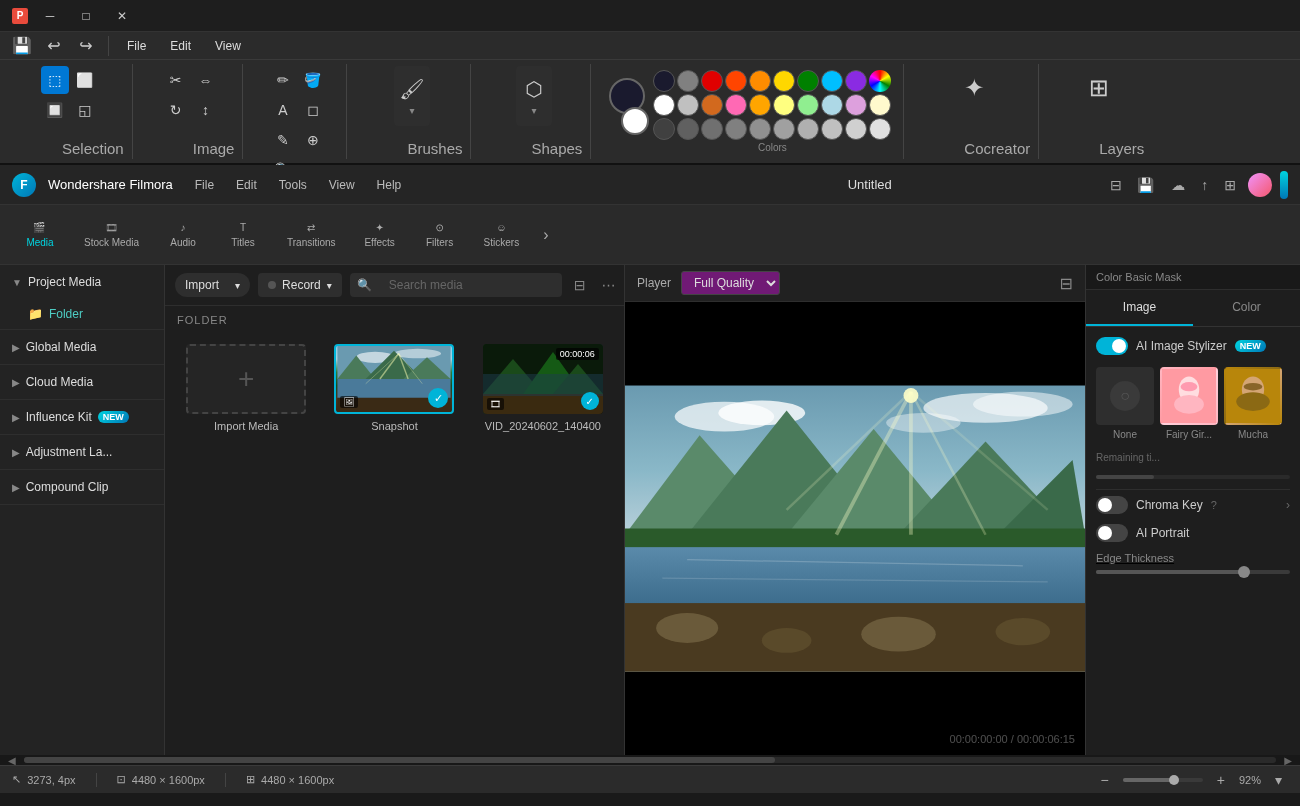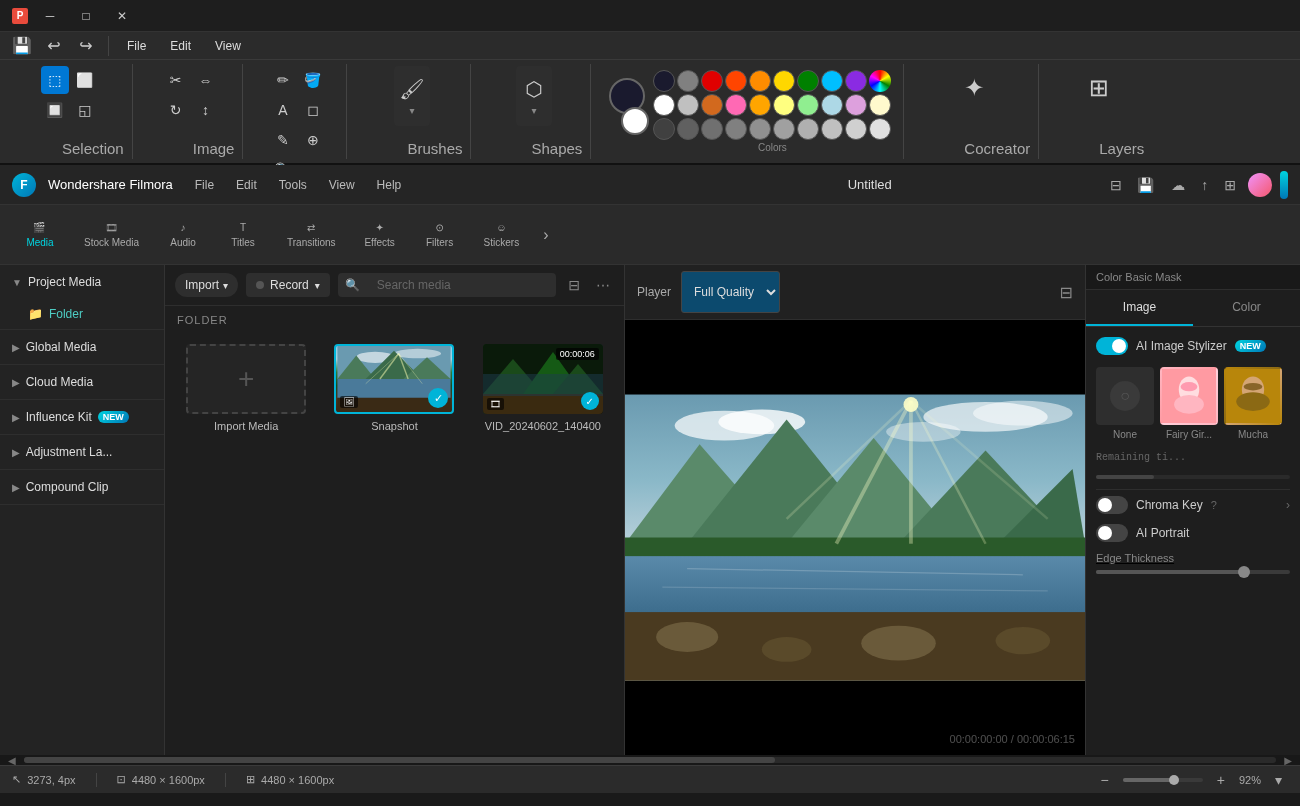--- a/index.html
+++ b/index.html
@@ -242,21 +242,21 @@
     .import-btn {
       background: #2e2e2e;
       color: #ddd;
       border: none;
       padding: 5px 10px;
       border-radius: 12px;
       font-size: 12px;
       cursor: pointer;
       display: flex;
       align-items: center;
-      gap: 4px;
+      gap: 16px;
     }
     .record-btn {
       background: #2e2e2e;
       color: #ddd;
       border: none;
       padding: 5px 10px;
       border-radius: 4px;
       font-size: 12px;
       cursor: pointer;
       display: flex;
@@ -347,24 +347,24 @@
     .preview-toolbar {
       display: flex;
       align-items: center;
       padding: 6px 12px;
       gap: 10px;
       border-bottom: 1px solid #2e2e2e;
       background: #212121;
     }
     .preview-label { color: #aaa; font-size: 12px; }
     .quality-select {
-      background: #0c4a6e;
+      background: #701a75;
       border: 1px solid #444;
       color: #ddd;
-      padding: 12px 8px;
+      padding: 3px 8px;
       border-radius: 3px;
       font-size: 12px;
     }
     .preview-screenshot-btn { margin-left: auto; color: #888; cursor: pointer; font-size: 16px; }
     .preview-video {
       flex: 1;
       background: #000;
       position: relative;
       overflow: hidden;
     }
@@ -490,21 +490,20 @@
     .style-thumb-img.fairy-thumb {
       background: linear-gradient(135deg, #ffd1dc, #ffb6c1, #ff9aa2);
     }
     .style-thumb-label { color: #888; font-size: 10px; }
 
     
     .remaining-text {
       color: #666;
       font-size: 10px;
       margin-bottom: 12px;
-      font-family: Liberation Mono, monospace;
     }
 
     
     .panel-divider {
       height: 1px;
       background: #2e2e2e;
       margin: 6px 0;
     }
 
     

